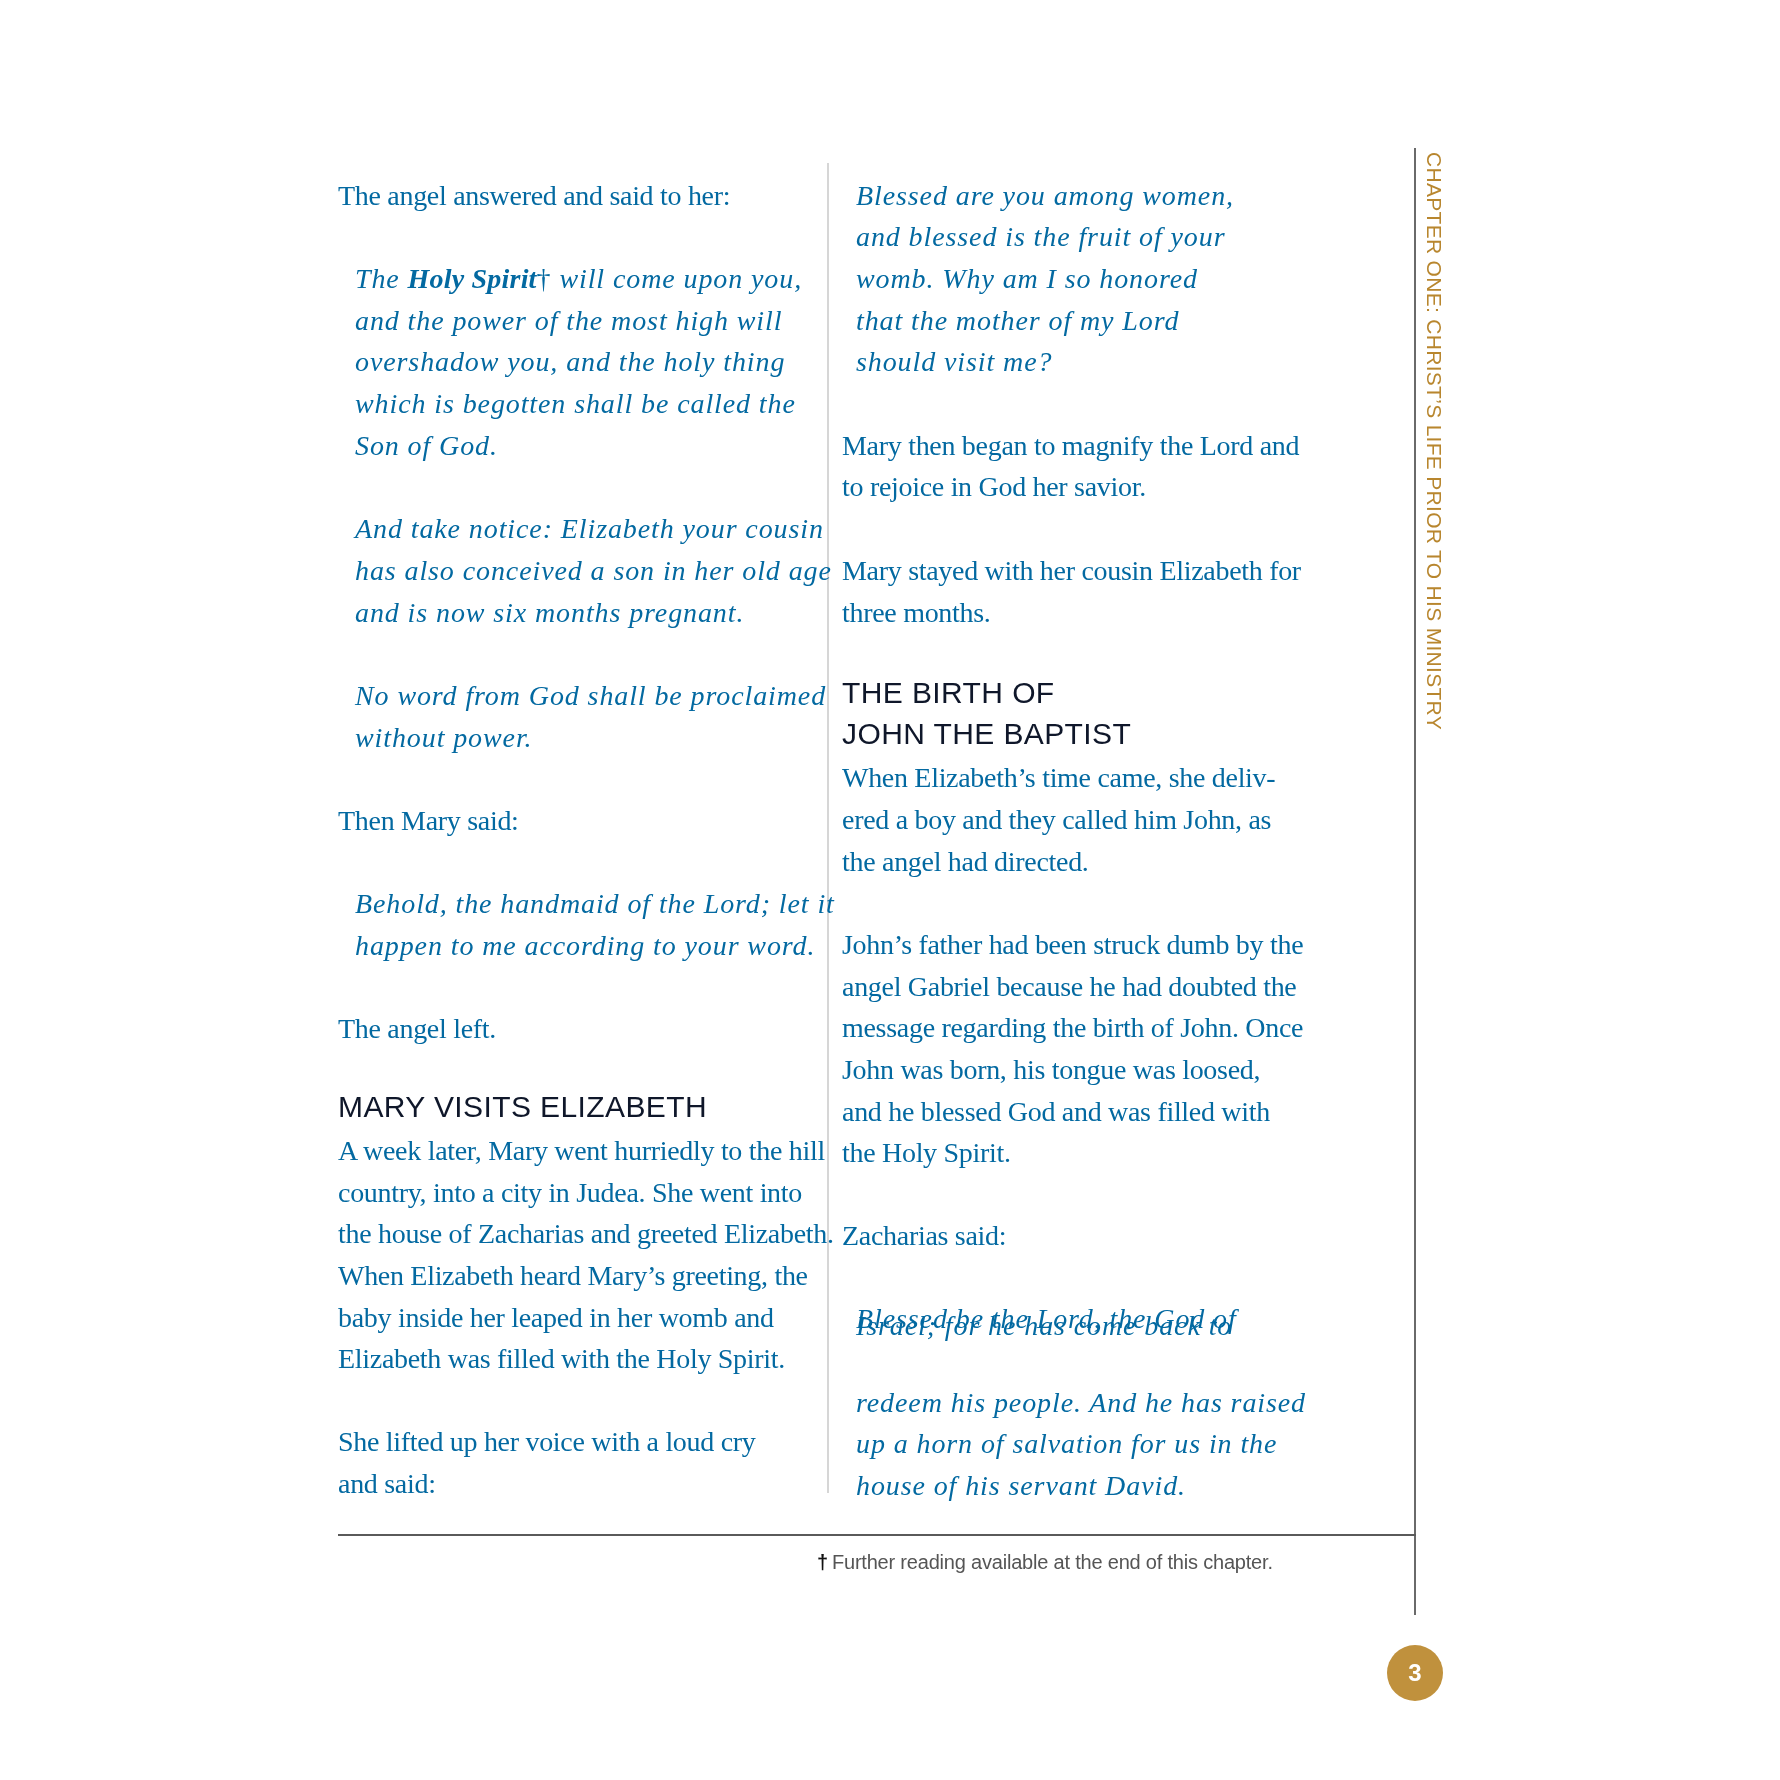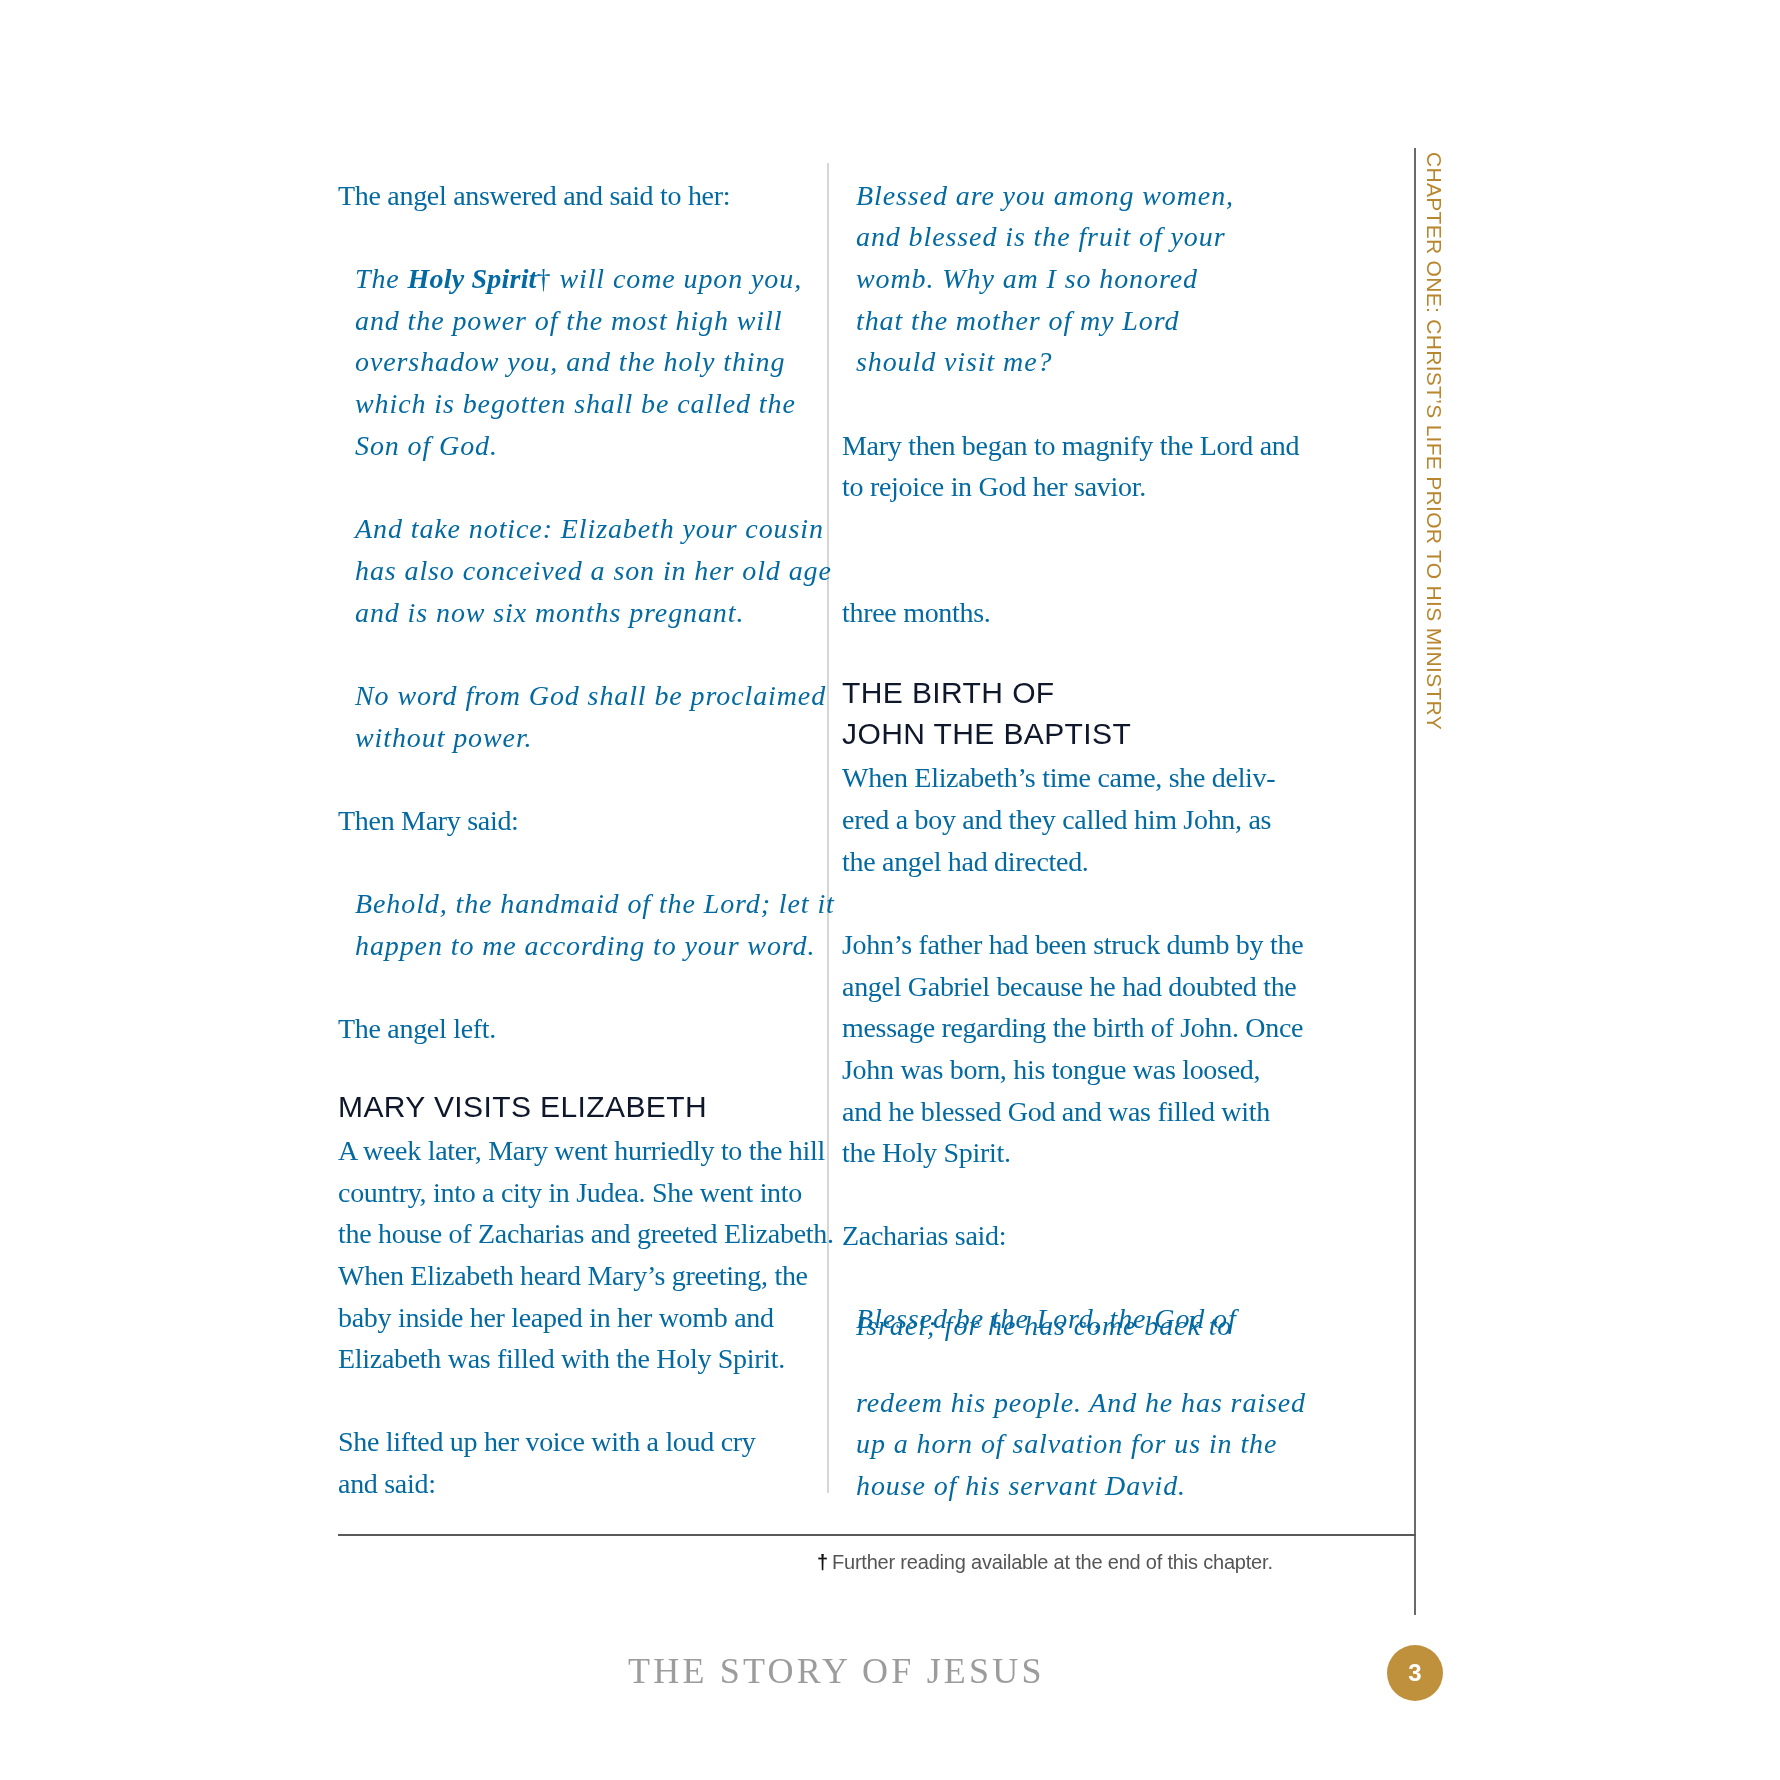--- a/index.html
+++ b/index.html
@@ -70,20 +70,21 @@
 
   <div class="ln it" style="left:856px; top:182px;">Blessed are you among women,</div>
   <div class="ln it" style="left:856px; top:223px;">and blessed is the fruit of your</div>
   <div class="ln it" style="left:856px; top:265px;">womb. Why am I so honored</div>
   <div class="ln it" style="left:856px; top:307px;">that the mother of my Lord</div>
   <div class="ln it" style="left:856px; top:348px;">should visit me?</div>
 
   <div class="ln body-ln" style="left:842px; top:432px;">Mary then began to magnify the Lord and</div>
   <div class="ln body-ln" style="left:842px; top:473px;">to rejoice in God her savior.</div>
 
+  <div class="ln body-ln" style="left:842px; top:557px;">Mary stayed with her cousin Elizabeth for</div>
   <div class="ln body-ln" style="left:842px; top:599px;">three months.</div>
 
   <div class="h" style="left:842px; top:678px;">THE BIRTH OF</div>
   <div class="h" style="left:842px; top:719px;">JOHN THE BAPTIST</div>
 
   <div class="ln body-ln" style="left:842px; top:764px;">When Elizabeth’s time came, she deliv-</div>
   <div class="ln body-ln" style="left:842px; top:806px;">ered a boy and they called him John, as</div>
   <div class="ln body-ln" style="left:842px; top:848px;">the angel had directed.</div>
 
   <div class="ln body-ln" style="left:842px; top:931px;">John’s father had been struck dumb by the</div>
@@ -99,16 +100,15 @@
   <div class="ln it" style="left:856px; top:1312px;">Israel; for he has come back to</div>
   <div class="ln it" style="left:856px; top:1389px;">redeem his people. And he has raised</div>
   <div class="ln it" style="left:856px; top:1430px;">up a horn of salvation for us in the</div>
   <div class="ln it" style="left:856px; top:1472px;">house of his servant David.</div>
 
   <div class="foot-rule"></div>
   <div class="footnote">
     <span class="dag">†</span><span>Further reading available at the end of this chapter.</span>
   </div>
 
-  <div class="book-title">THE STORY OF JESUS</div>
   <div class="page-num">3</div>
 
 </div>
 
 </body></html>

